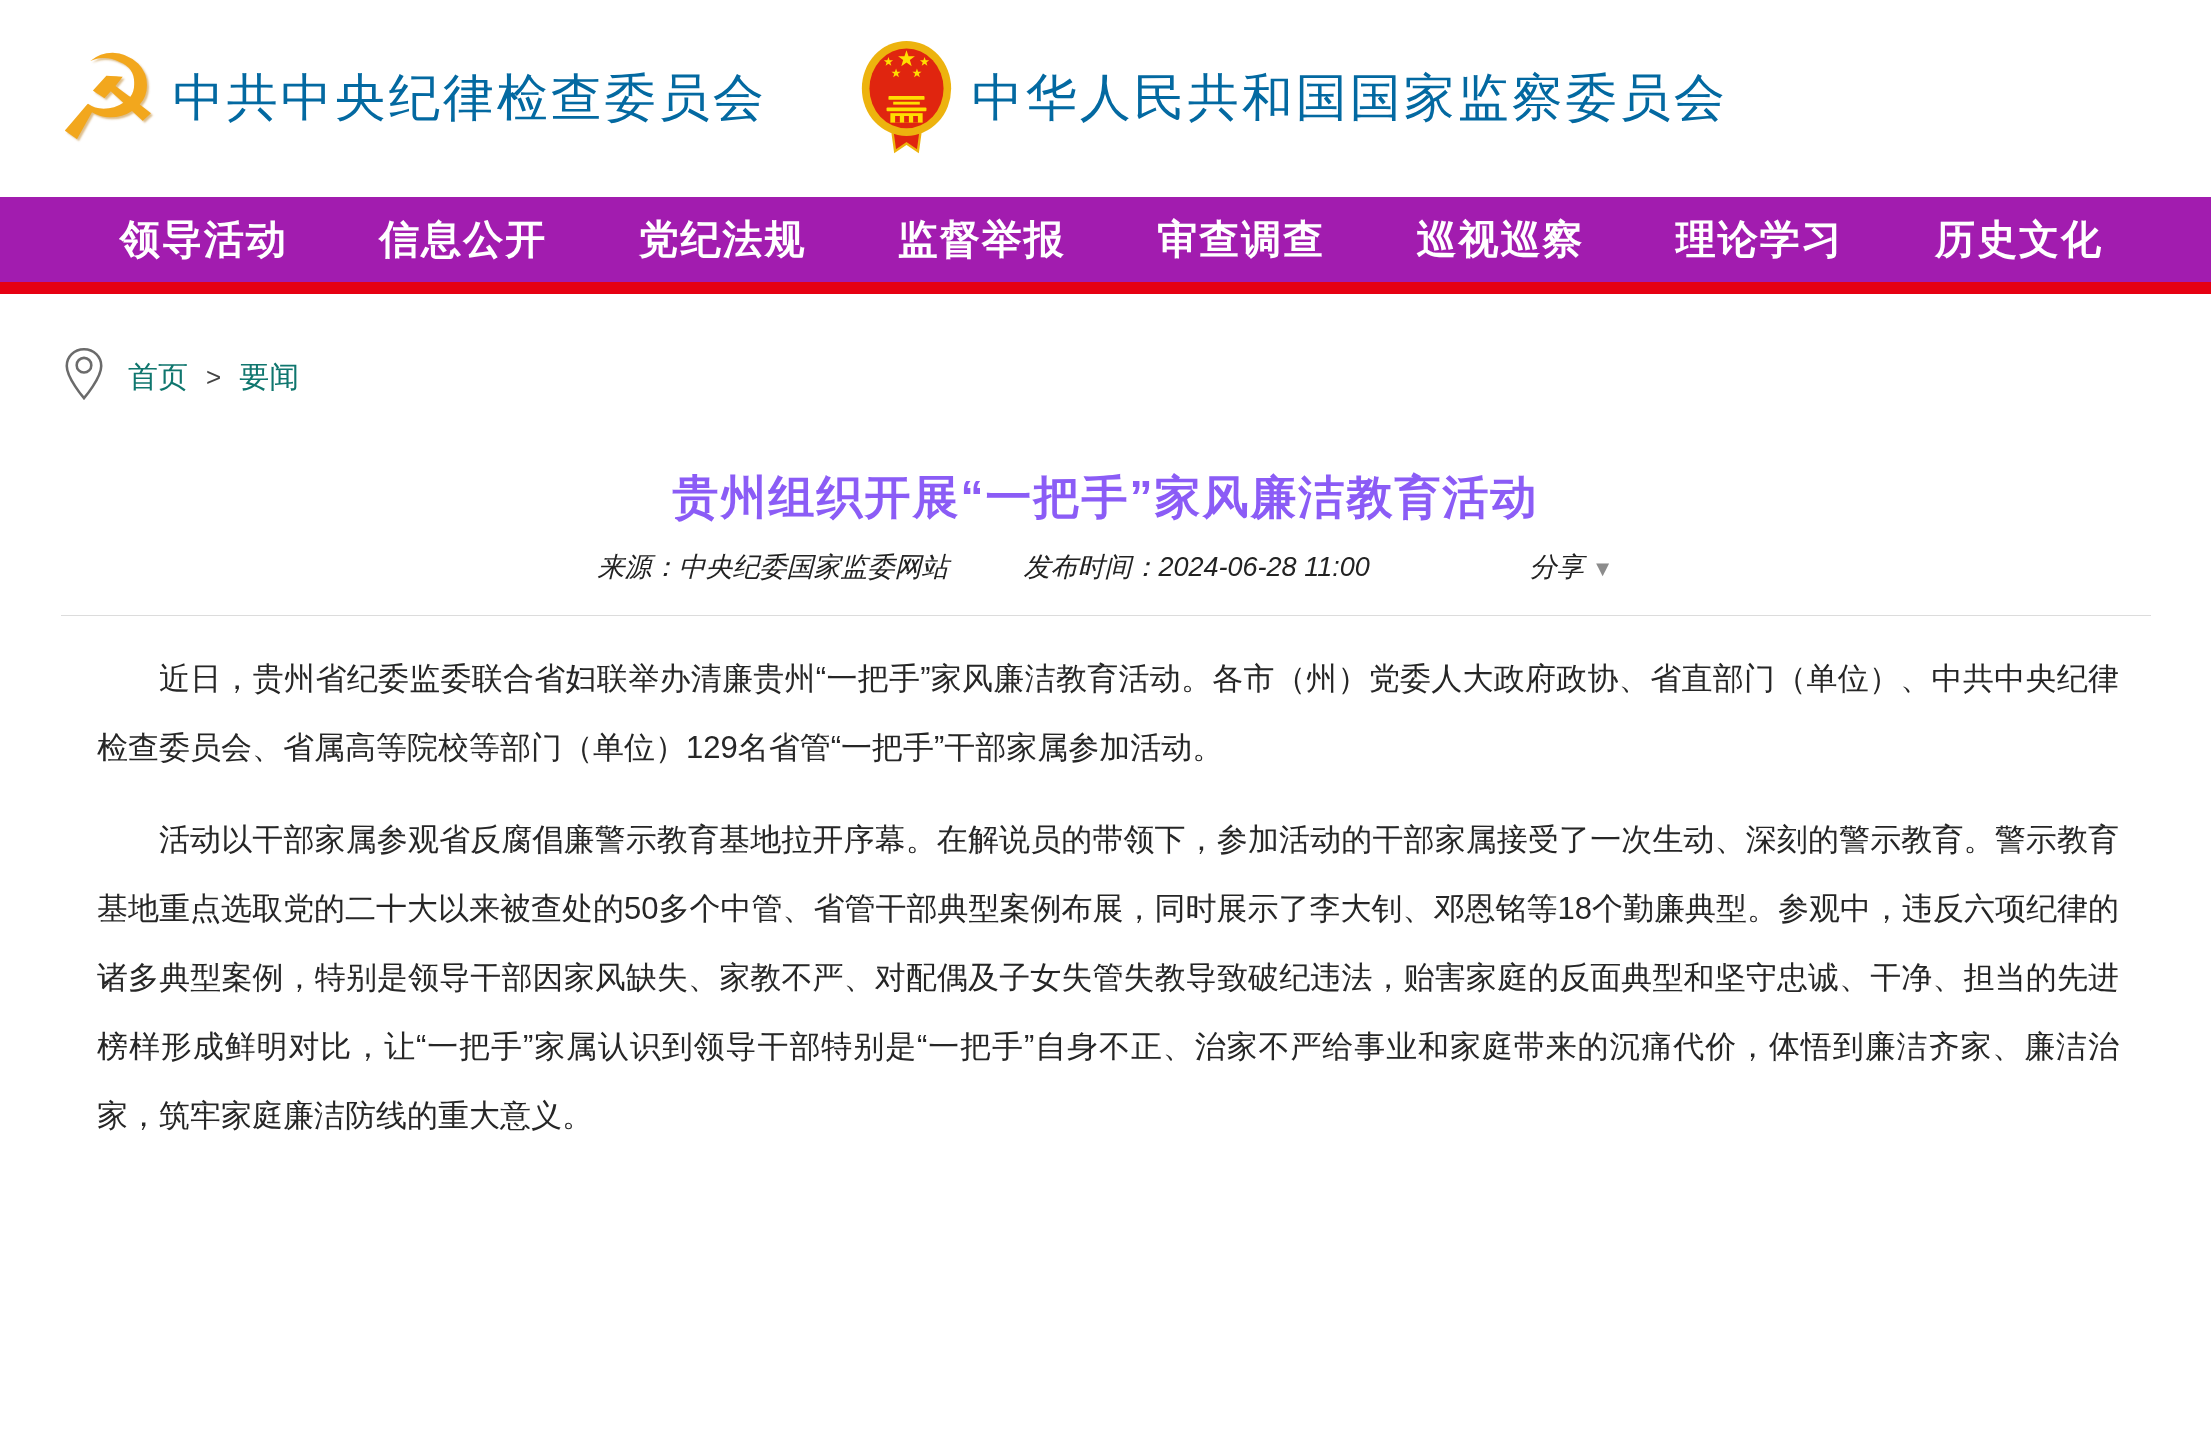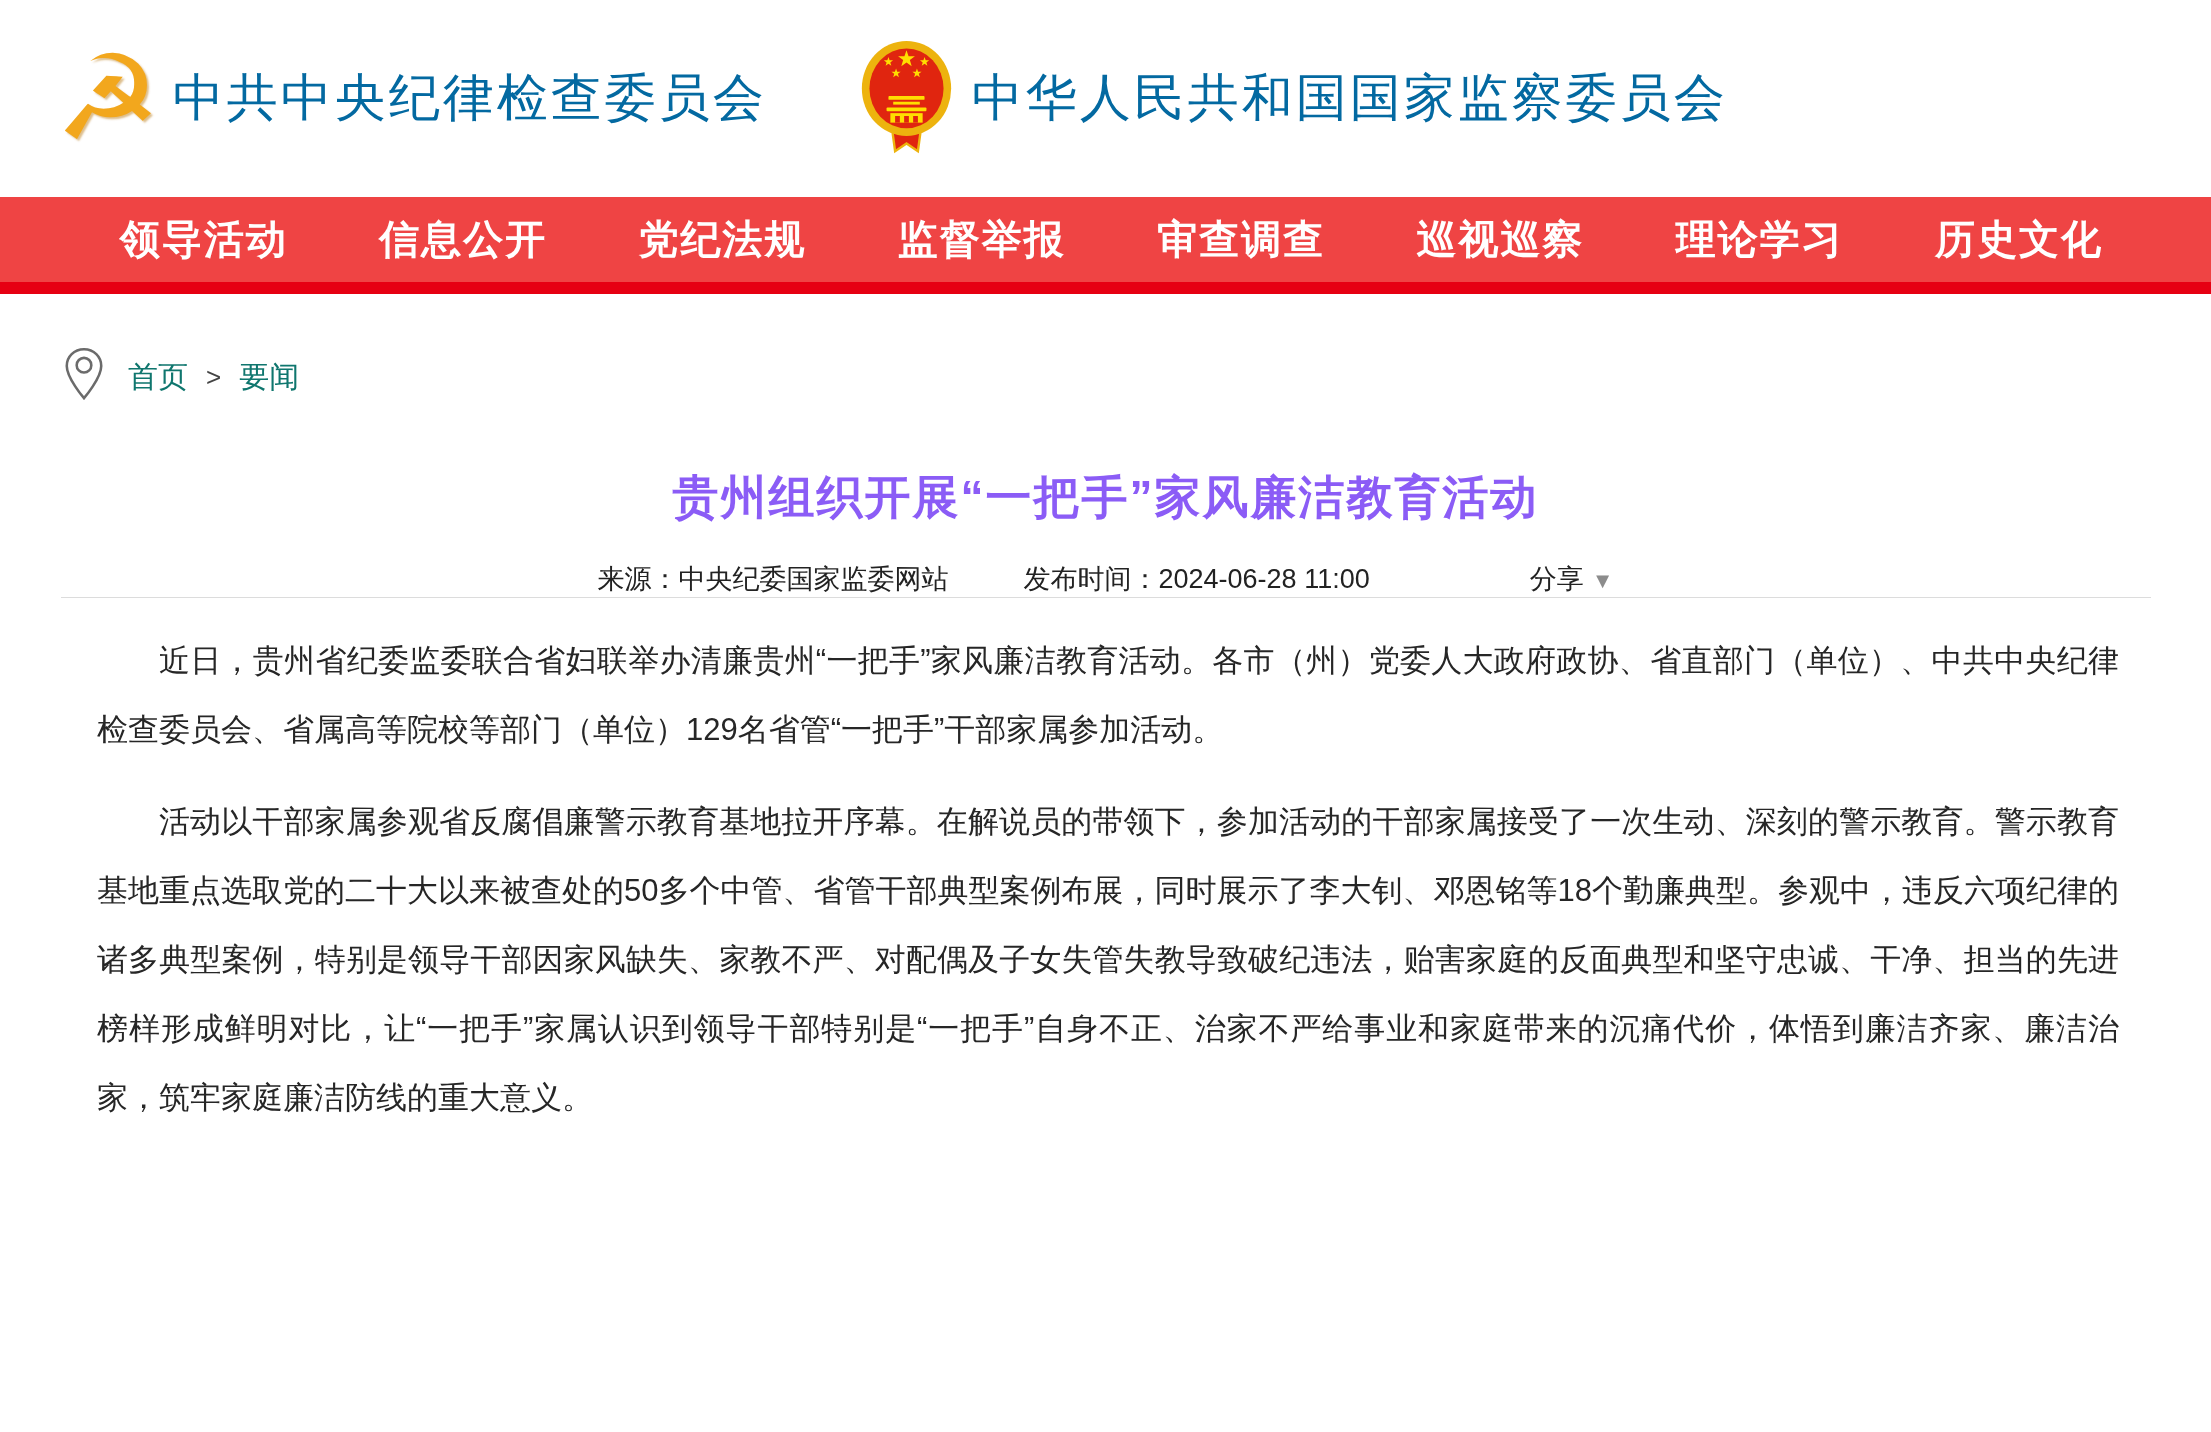--- a/index.html
+++ b/index.html
@@ -9,38 +9,38 @@
   
   .site-header { height:197px; display:flex; align-items:center; padding-left:55px; background:#fff; }
   .org-group { display:flex; align-items:center; }
   .org-group.right { margin-left:92px; }
   .party-emblem { font-size:118px; line-height:115px; color:#f2a71d;
                   text-shadow:2px 2px 2px rgba(180,110,0,.45); margin-right:12px; }
   .national-emblem { margin-right:18px; }
   .org-name { color:#0369a1; font-size:51px; font-weight:normal; letter-spacing:3px; white-space:nowrap; }
 
   
-  .main-nav { height:85px; background:#ef4444; display:flex; align-items:center;
+  .main-nav { height:85px; background:#a21caf; display:flex; align-items:center;
               justify-content:space-between; padding:0 108px 0 120px; }
   .nav-item { color:#ffffff; font-size:40px; font-weight:bold; text-decoration:none;
               letter-spacing:2px; cursor:pointer; white-space:nowrap; }
   .nav-stripe { height:12px; background:#e60012; }
 
   
   .breadcrumb { margin:52px 0 0 62px; display:flex; align-items:center; font-size:30px; color:#333; }
   .pin-icon { margin-right:22px; }
   .crumb { color:#0f766e; text-decoration:none; cursor:pointer; }
   .crumb-sep { margin:0 18px; color:#444; font-size:26px; }
 
   
   .article-title { text-align:center; color:#8b5cf6; font-size:46px; font-weight:bold;
                    margin-top:58px; letter-spacing:2px; }
-  .article-meta { margin:32px auto 0 auto; width:2090px; display:flex; justify-content:center;
-                  align-items:center; font-size:27px; color:#222; 
-                  border-bottom:1px solid #dcdcdc; }
+  .article-meta { margin:20px auto 0 auto; width:2090px; display:flex; justify-content:center;
+                  align-items:center; font-size:27px; color:#222; padding-bottom:30px;
+                  border-bottom:1px solid #dcdcdc;font-style:italic; }
   .meta-block { white-space:nowrap; }
   .meta-gap1 { margin-left:75px; }
   .meta-gap2 { margin-left:160px; cursor:pointer;text-align:right; }
   .share-arrow { color:#8c8c8c; font-size:22px; margin-left:8px; }
 
   .article-body { margin:28px 92px 0 97px; font-size:31px; color:#262626;
                   line-height:69px; text-align:justify; }
   .article-body p { text-indent:2em; margin-bottom:23px; }
 </style>
 </head>

